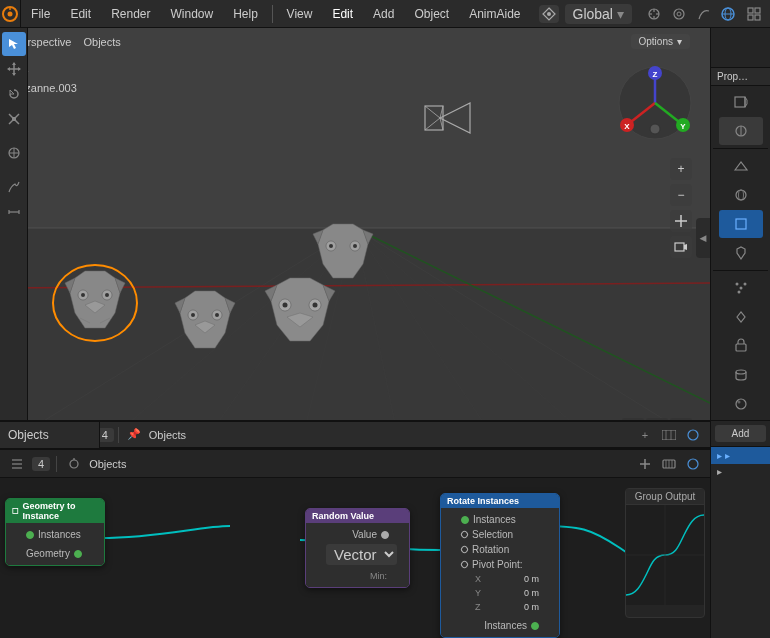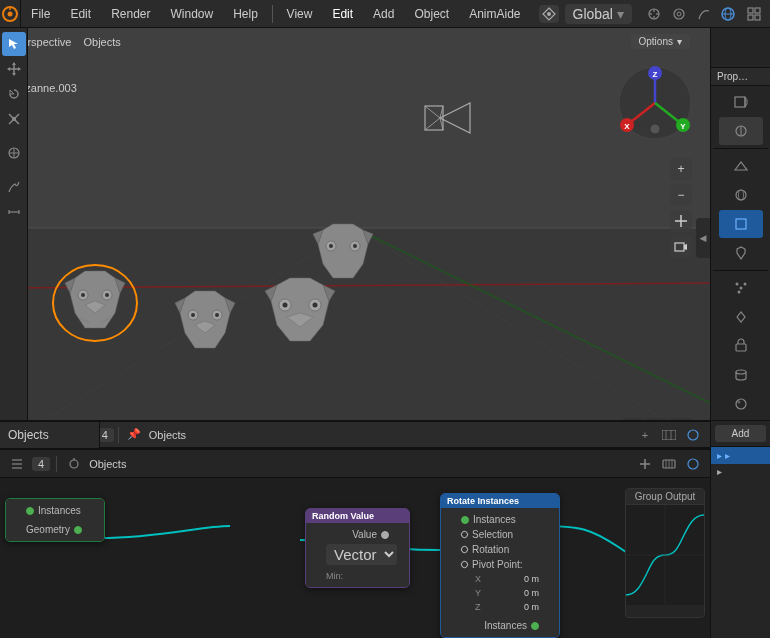--- a/index.html
+++ b/index.html
@@ -658,20 +658,26 @@
     <svg class="connections-svg">
 
       <path d="M 100,60 C 160,60 200,48 230,48" fill="none" stroke="#00bfbf" stroke-width="2"></path>
 
       <path d="M 300,62 C 340,62 370,72 440,72" fill="none" stroke="#00bfbf" stroke-width="2"></path>
 
       <path d="M 540,48 C 580,48 590,50 620,70 C 650,90 660,100 680,130" fill="none" stroke="#00bfbf" stroke-width="2"></path>
     </svg>
 
     <div class="node-box" style="left:5px;top:20px;width:100px;background:#2a2a2a;border:1px solid #1e7a3e;">
+      <div class="node-header" style="background:#1e7a3e;color:white;font-size:9px;padding:2px 6px;">
+        <svg width="8" height="8" viewBox="0 0 8 8">
+            <rect x="1" y="1" width="6" height="6" fill="none" stroke="white" stroke-width="1"></rect>
+          </svg>
+        <span>Geometry to Instance</span>
+      </div>
       <div class="node-body">
         <div class="node-row">
           <span class="node-socket socket-green"></span>
           <span>Instances</span>
         </div>
         <div style="height:4px;"></div>
         <div class="node-row" style="justify-content:flex-start;">
           <span>Geometry</span>
           <span class="node-socket socket-green"></span>
         </div>
@@ -686,21 +692,21 @@
         <div class="node-row" style="justify-content:flex-end;">
           <span>Value</span>
           <span class="node-socket" style="background:#aaa;border-color:#aaa;"></span>
         </div>
         <div class="node-row">
           <select class="node-dropdown" style="width:85px;font-size:15px;">
             <option>Vector</option>
           </select>
         </div>
         <div class="node-row" style="margin-top:2px;">
-          <span style="font-size:9px;color:#888;">Min:</span>
+          <span style="font-size:9px;color:#888;margin-left:44px;">Min:</span>
         </div>
       </div>
     </div>
 
     <div class="node-box" style="left:440px;top:15px;width:120px;background:#2a2a2a;border:1px solid #1e5a9c;">
       <div class="node-header" style="background:#1e5a9c;color:white;font-size:9px;padding:2px 6px;text-align:center;">
         <span>Rotate Instances</span>
       </div>
       <div class="node-body">
         <div class="node-row">

